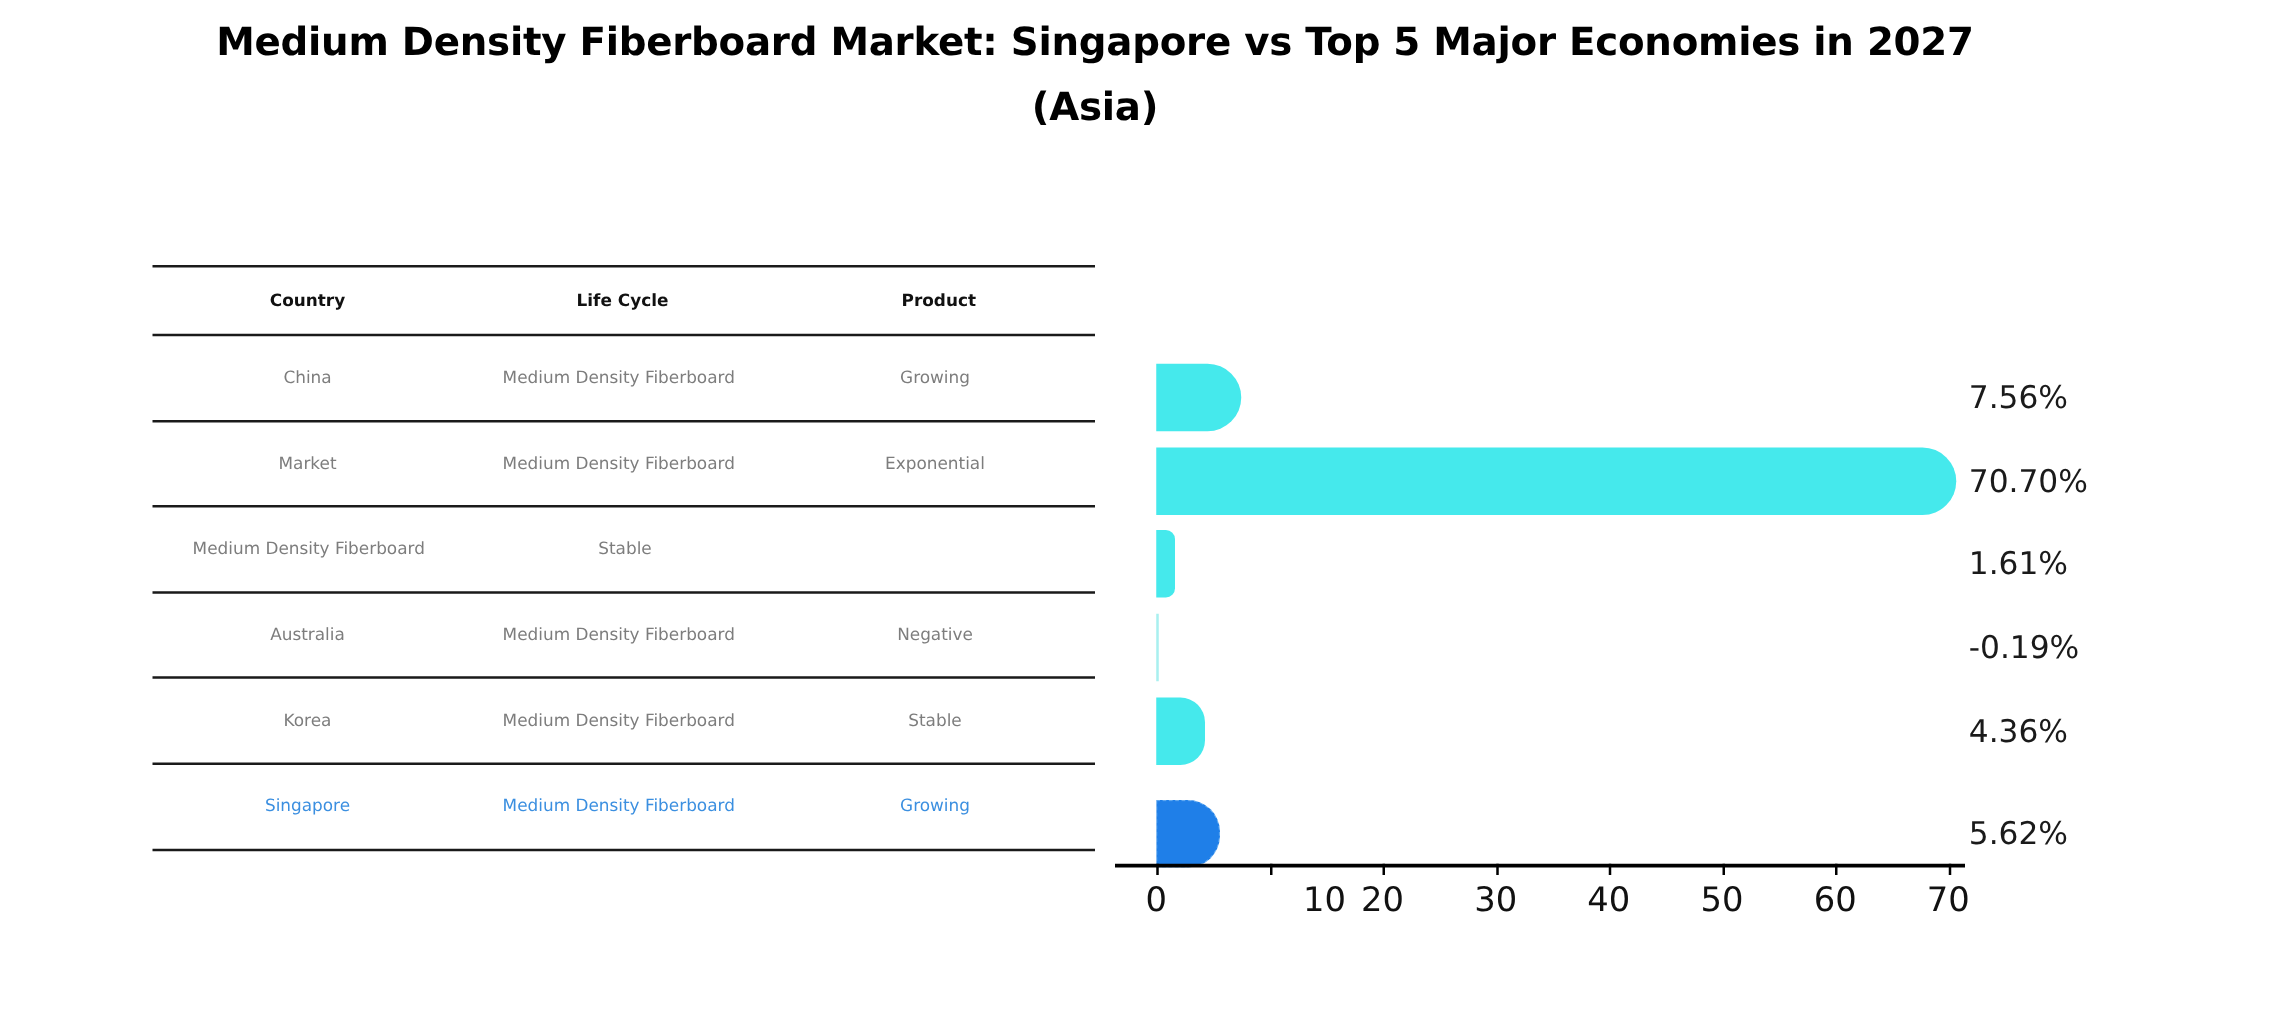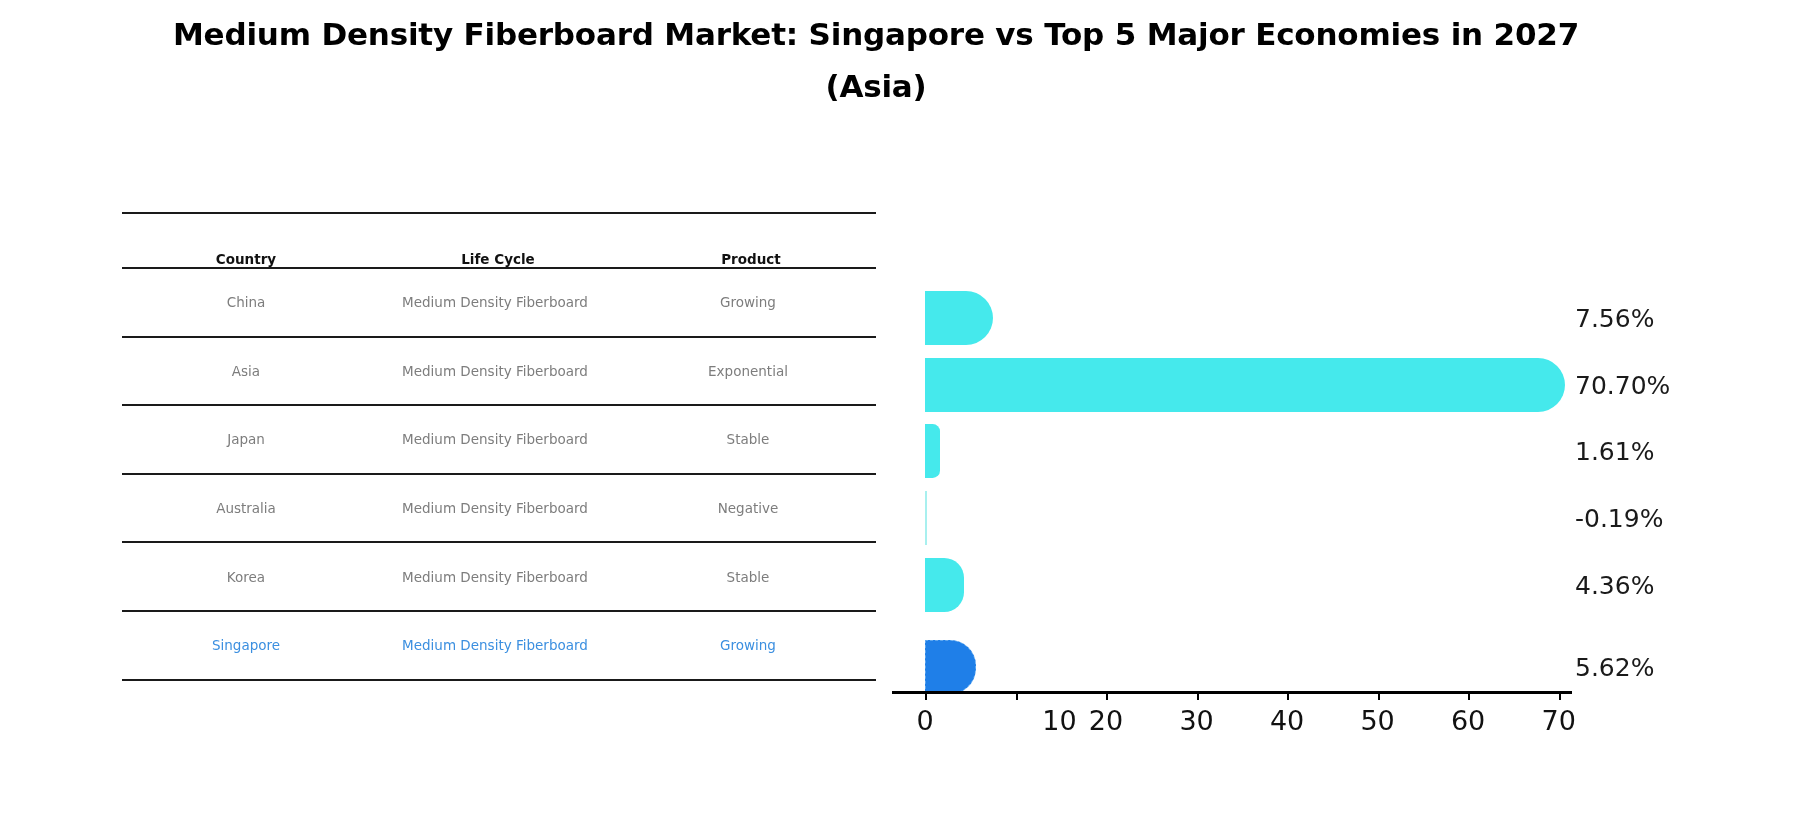--- a/index.html
+++ b/index.html
@@ -40,21 +40,21 @@
   .table-rule {
     height: 0;
     border-top: 2px solid #1a1a1a;
     width: 100%;
   }
   .row {
     display: flex;
     width: 100%;
     box-sizing: border-box;
   }
-  .row.header-row { height: 53px; align-items: flex-end; }
+  .row.header-row { height: 53px; }
   .row.body-row   { height: 66.6px; }
   .cell {
     display: flex;
     align-items: center;
     justify-content: center;
     font-size: 13.5px;
     color: #7d7d7d;
     font-family: "DejaVu Sans", sans-serif;
     white-space: nowrap;
   }
@@ -166,28 +166,27 @@
   <div class="table-rule"></div>
 
   <div class="row body-row">
     <div class="cell col-country">China</div>
     <div class="cell col-product">Medium Density Fiberboard</div>
     <div class="cell col-lifecycle">Growing</div>
   </div>
   <div class="table-rule"></div>
 
   <div class="row body-row">
-    <div class="cell col-country">Asia</div>
+    <div class="cell col-country">Market</div>
     <div class="cell col-product">Medium Density Fiberboard</div>
     <div class="cell col-lifecycle">Exponential</div>
   </div>
   <div class="table-rule"></div>
 
   <div class="row body-row">
-    <div class="cell col-country">Japan</div>
     <div class="cell col-product">Medium Density Fiberboard</div>
     <div class="cell col-lifecycle">Stable</div>
   </div>
   <div class="table-rule"></div>
 
   <div class="row body-row">
     <div class="cell col-country">Australia</div>
     <div class="cell col-product">Medium Density Fiberboard</div>
     <div class="cell col-lifecycle">Negative</div>
   </div>

